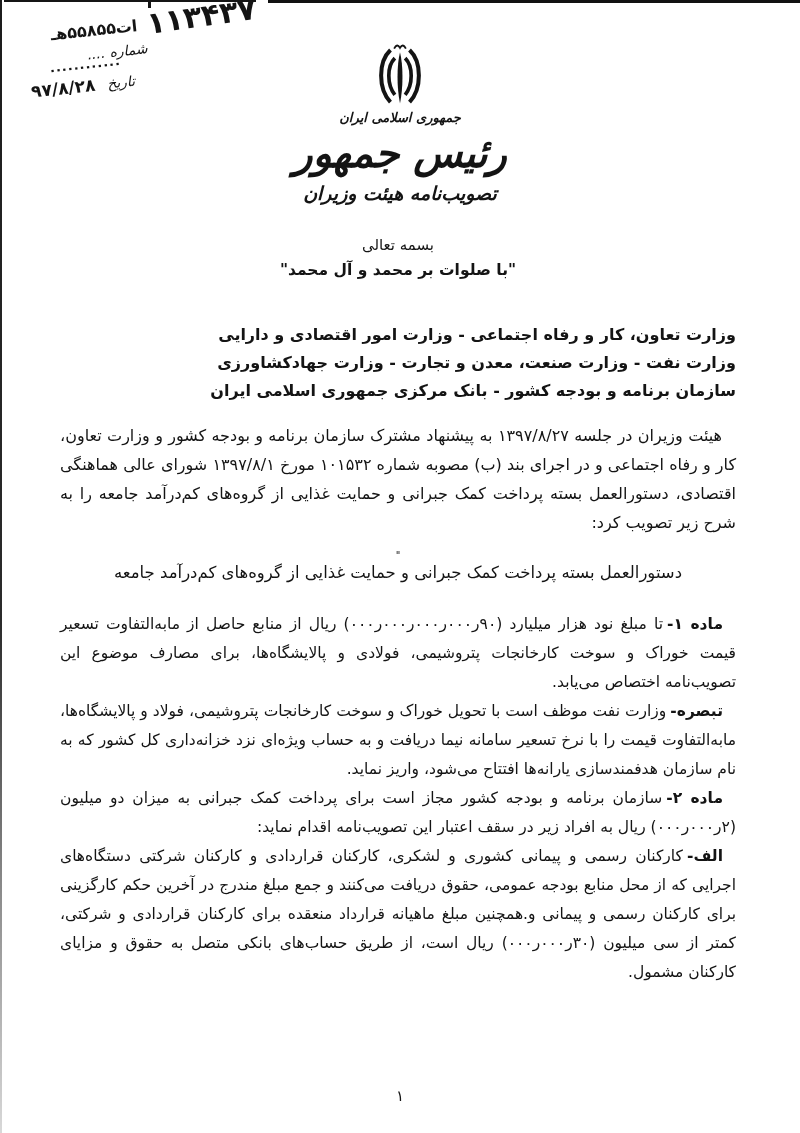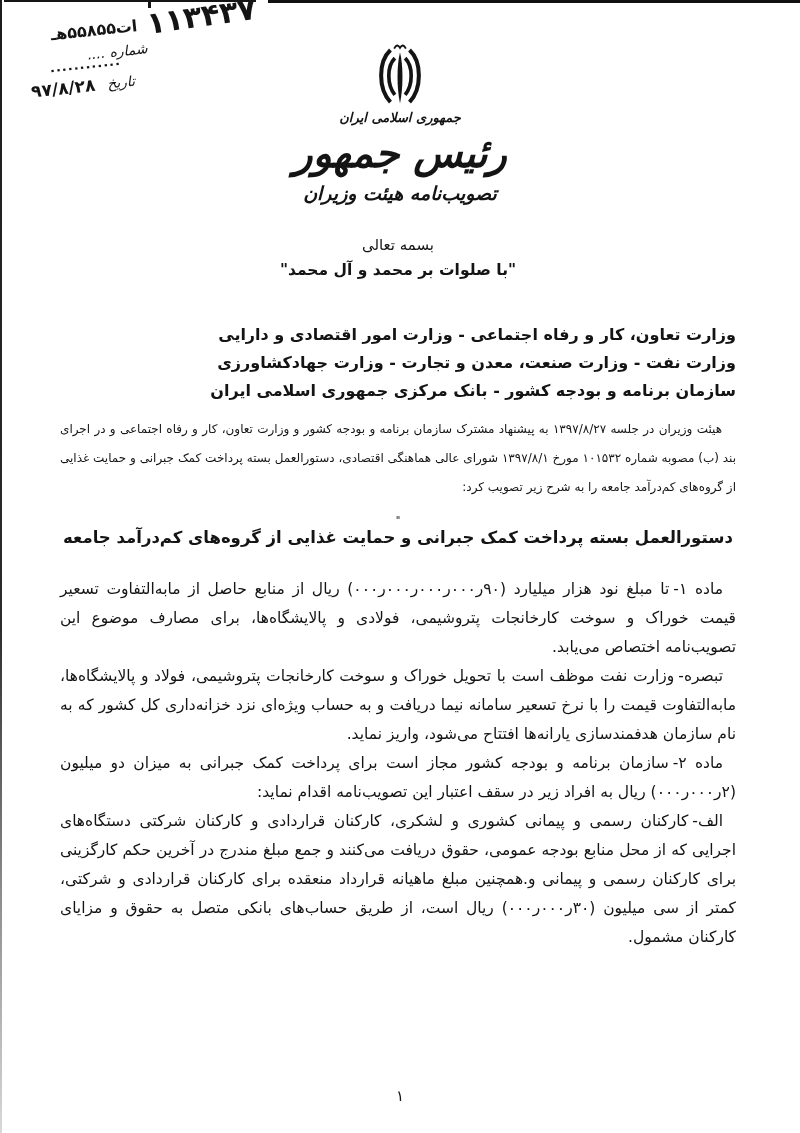--- a/index.html
+++ b/index.html
@@ -31,27 +31,27 @@
   .emblem{display:block; margin:0 auto 2px auto;}
   .country{font-size:13px; font-weight:bold; font-style:italic;}
   .office{font-size:40px; font-weight:bold; font-style:italic; margin-top:2px;}
   .doctype{font-size:19px; font-weight:bold; font-style:italic; margin-top:4px;}
 
   
   .content{position:absolute; top:0; left:0; right:0; padding:236px 64px 0 60px;}
   .basmala{text-align:center; font-weight:normal; font-size:15px;}
   .salawat{text-align:center; font-weight:bold; font-size:15.5px; margin-top:7px;}
   .addressees{margin-top:42px; font-weight:bold; font-size:16px; line-height:28px;}
-  .preamble{margin:10px 0 0 0; font-size:12px; line-height:29px;
+  .preamble{margin:16px 0 0 0; font-size:16px; line-height:29px;
     text-align:justify; text-justify:inter-word; text-indent:14px;}
   .title-mark{text-align:center; font-size:10px; line-height:9px; margin-top:14px; height:9px;}
-  .decree-title{margin:0; text-align:center; font-weight:bold; font-size:16.5px; line-height:26px;}
+  .decree-title{margin:0; text-align:center; font-weight:normal; font-size:16.5px; line-height:26px;}
   .articles{margin-top:24px; font-size:15.5px; line-height:29px; text-align:justify; text-justify:inter-word;}
   .articles p{margin:0; text-indent:13px;}
-  .articles b{font-weight:normal; margin-left:4px;}
+  .articles b{font-weight:bold; margin-left:4px;}
 
   .page-number{position:absolute; bottom:28px; left:0; right:0; text-align:center; font-size:15px;}
 </style>
 </head>
 <body>
 
 <div class="page">
 
   <div class="edge-top-left"></div>
   <div class="edge-top-right"></div>

